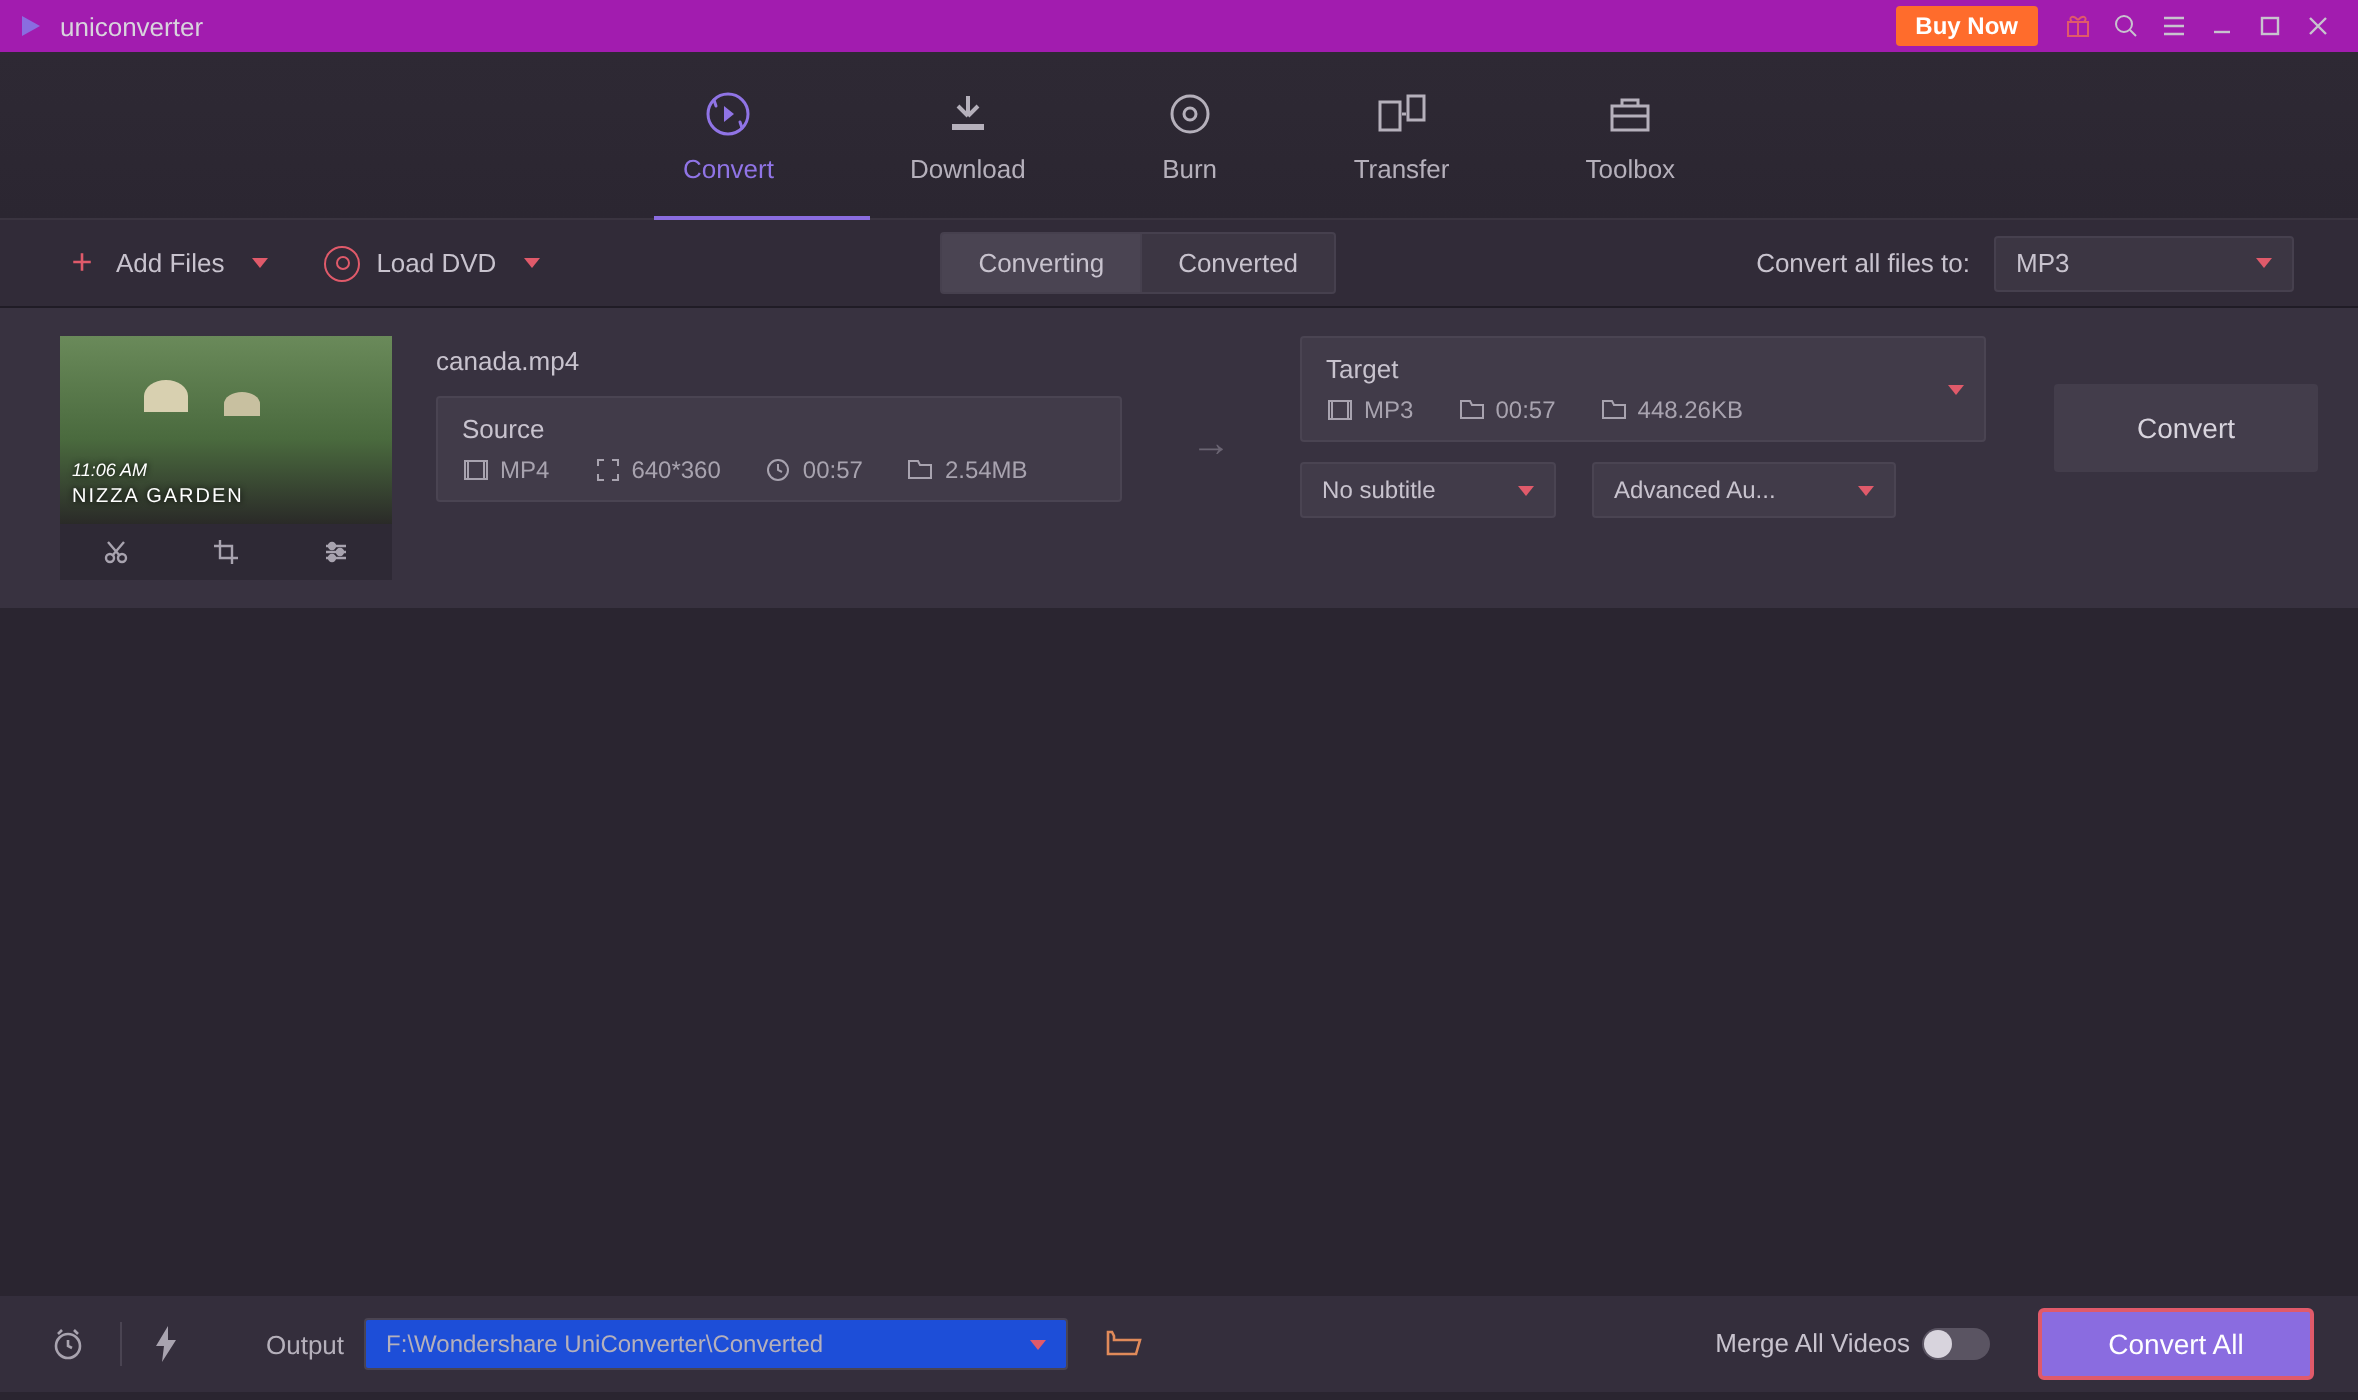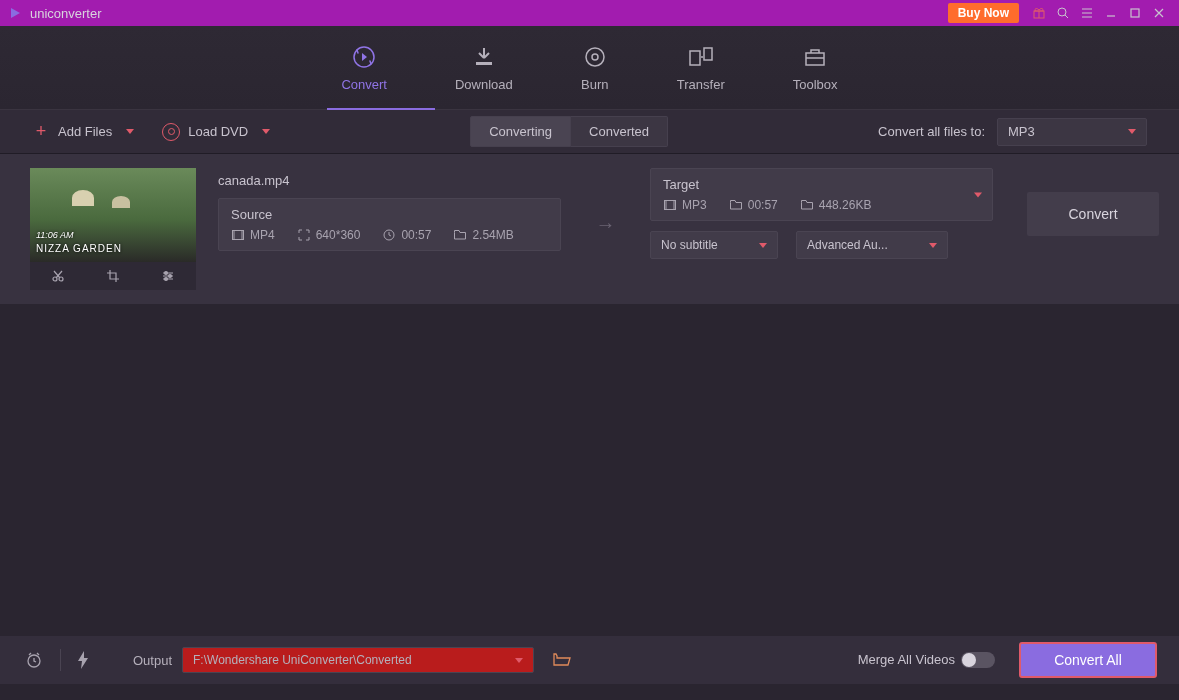--- a/index.html
+++ b/index.html
@@ -60,25 +60,25 @@
 .convert-col { margin-top: 24px; margin-left: 12px; }
 .convert-btn { width: 132px; height: 44px; background: #433d4b; color: #d8d4dd; border: none; border-radius: 2px; cursor: pointer; font-size: 14px; }
 
 .sub-row { display: flex; gap: 18px; margin-top: 10px; }
 .mini-select { height: 28px; background: #413b49; border: 1px solid #4a4452; border-radius: 2px; display: flex; align-items: center; padding: 0 10px; cursor: pointer; font-size: 12px; }
 .mini-select .sel-caret { margin-left: auto; border-top-color: #e05a6a; }
 .ms-sub { width: 128px; }
 .ms-aud { width: 152px; }
 
 
-.footer { position: absolute; bottom: 16px; left: 0; right: 0; height: 48px; background: #342e3c; display: flex; align-items: center; padding: 0 22px; }
+.footer { position: absolute; bottom: 4px; left: 0; right: 0; height: 48px; background: #342e3c; display: flex; align-items: center; padding: 0 22px; }
 .ft-ico { width: 24px; height: 24px; display: inline-flex; align-items: center; justify-content: center; color: #a8a3af; margin-right: 14px; cursor: pointer; }
 .ft-sep { width: 1px; height: 22px; background: #4a4452; margin: 0 10px 0 0; }
 .out-label { margin: 0 10px 0 24px; color: #b5b0bb; }
-.out-path { width: 352px; height: 26px; background: #b91c1c; border: 1px solid #4a4452; border-radius: 2px; display: flex; align-items: center; padding: 0 10px; font-size: 12px; color: #b5b0bb; cursor: pointer; }
+.out-path { width: 352px; height: 26px; background: #1d4ed8; border: 1px solid #4a4452; border-radius: 2px; display: flex; align-items: center; padding: 0 10px; font-size: 12px; color: #b5b0bb; cursor: pointer; }
 .out-path .sel-caret { margin-left: auto; border-top-color: #e05a6a; }
 .folder-open { margin-left: 16px; color: #e08a5a; cursor: pointer; }
 .merge { margin-left: auto; display: flex; align-items: flex-start; gap: 6px; margin-right: 24px; }
 .toggle { width: 34px; height: 16px; background: #5a5462; border-radius: 8px; position: relative; cursor: pointer; }
 .toggle::after { content: ""; position: absolute; left: 1px; top: 1px; width: 14px; height: 14px; background: #d8d4dd; border-radius: 50%; }
 .convert-all { width: 138px; height: 36px; background: #8a6ce0; color: #fff; border: 2px solid #e05a6a; border-radius: 3px; font-size: 14px; cursor: pointer; }
 
 .sel-caret { width: 0; height: 0; border-left: 4px solid transparent; border-right: 4px solid transparent; border-top: 5px solid #e05a6a; }
 svg { display: block; }
 </style>

